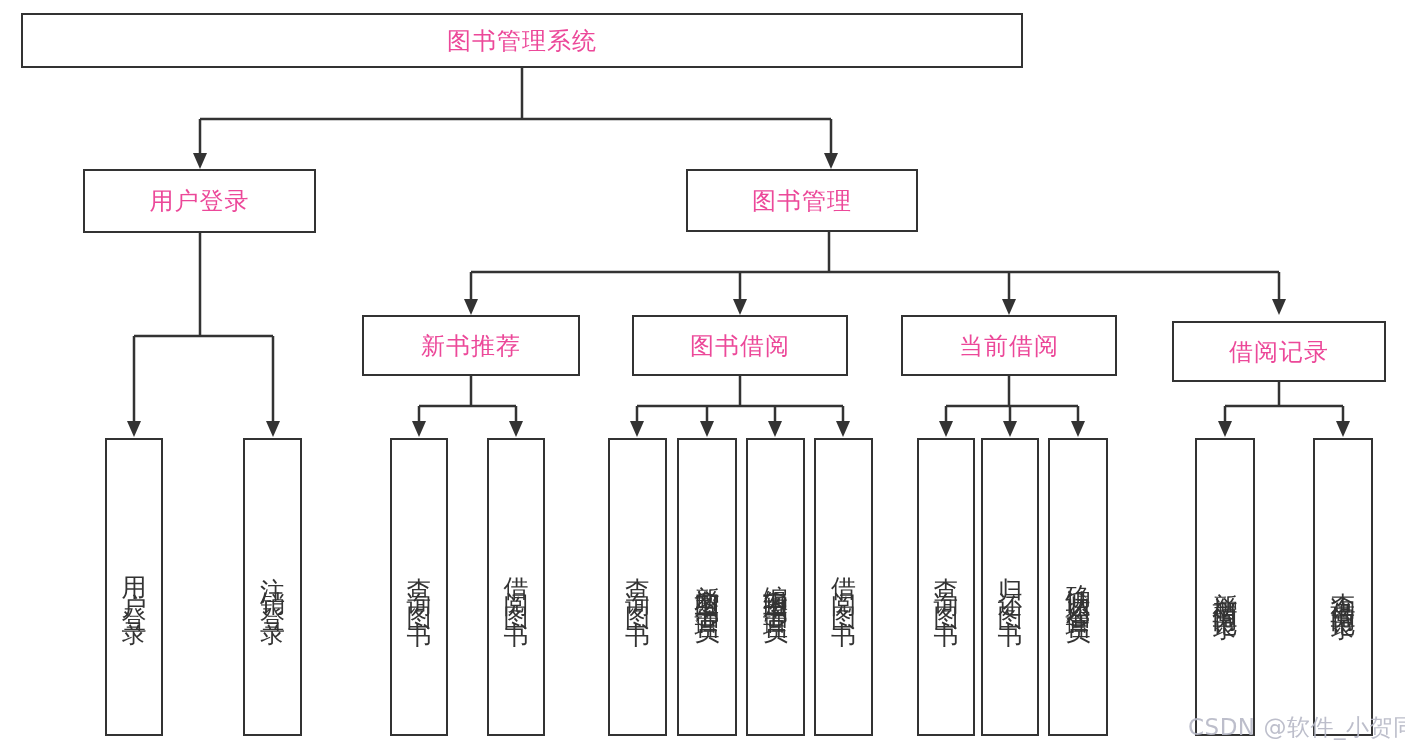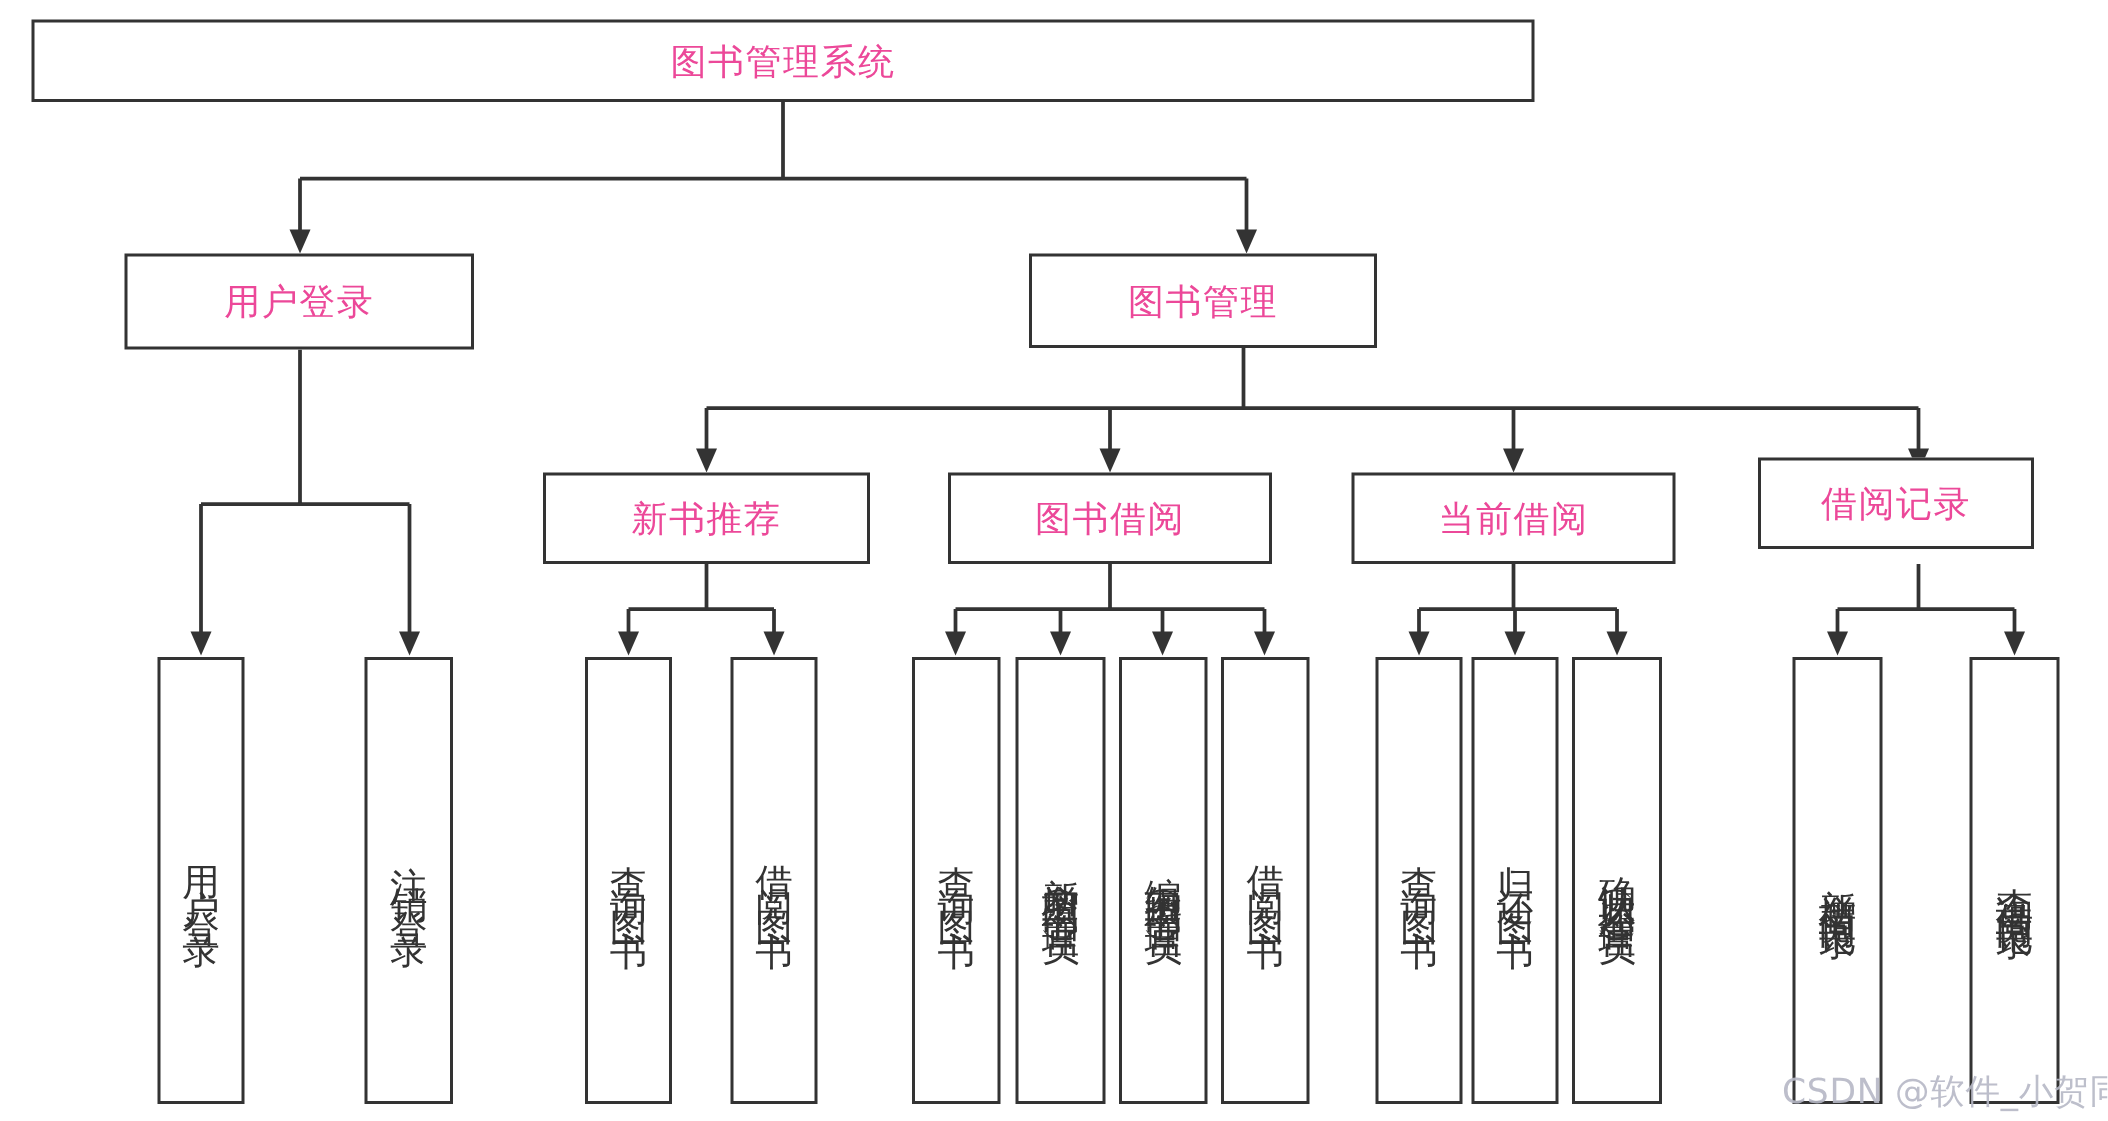--- a/index.html
+++ b/index.html
@@ -33,21 +33,21 @@
     line-height:1;
     white-space:nowrap;
   }
   
   .n-root {left:21px; top:13px;  width:1002px;height:55px;}
   .n-l2-0 {left:83px; top:169px; width:233px; height:64px;}
   .n-l2-1 {left:686px;top:169px; width:232px; height:63px;}
   .n-l3-0 {left:362px; top:315px;width:218px; height:61px;}
   .n-l3-1 {left:632px; top:315px;width:216px; height:61px;}
   .n-l3-2 {left:901px; top:315px;width:216px; height:61px;}
-  .n-l3-3 {left:1172px;top:305px;width:184px; height:61px;}
+  .n-l3-3 {left:1172px;top:321px;width:214px; height:61px;}
   .leaf{top:438px;height:298px;}
   .lf-0 {left:105px; width:58px;}
   .lf-1 {left:243px; width:59px;}
   .lf-2 {left:390px; width:58px;}
   .lf-3 {left:487px; width:58px;}
   .lf-4 {left:608px; width:59px;}
   .lf-5 {left:677px; width:60px;}
   .lf-6 {left:746px; width:59px;}
   .lf-7 {left:814px; width:59px;}
   .lf-8 {left:917px; width:58px;}

